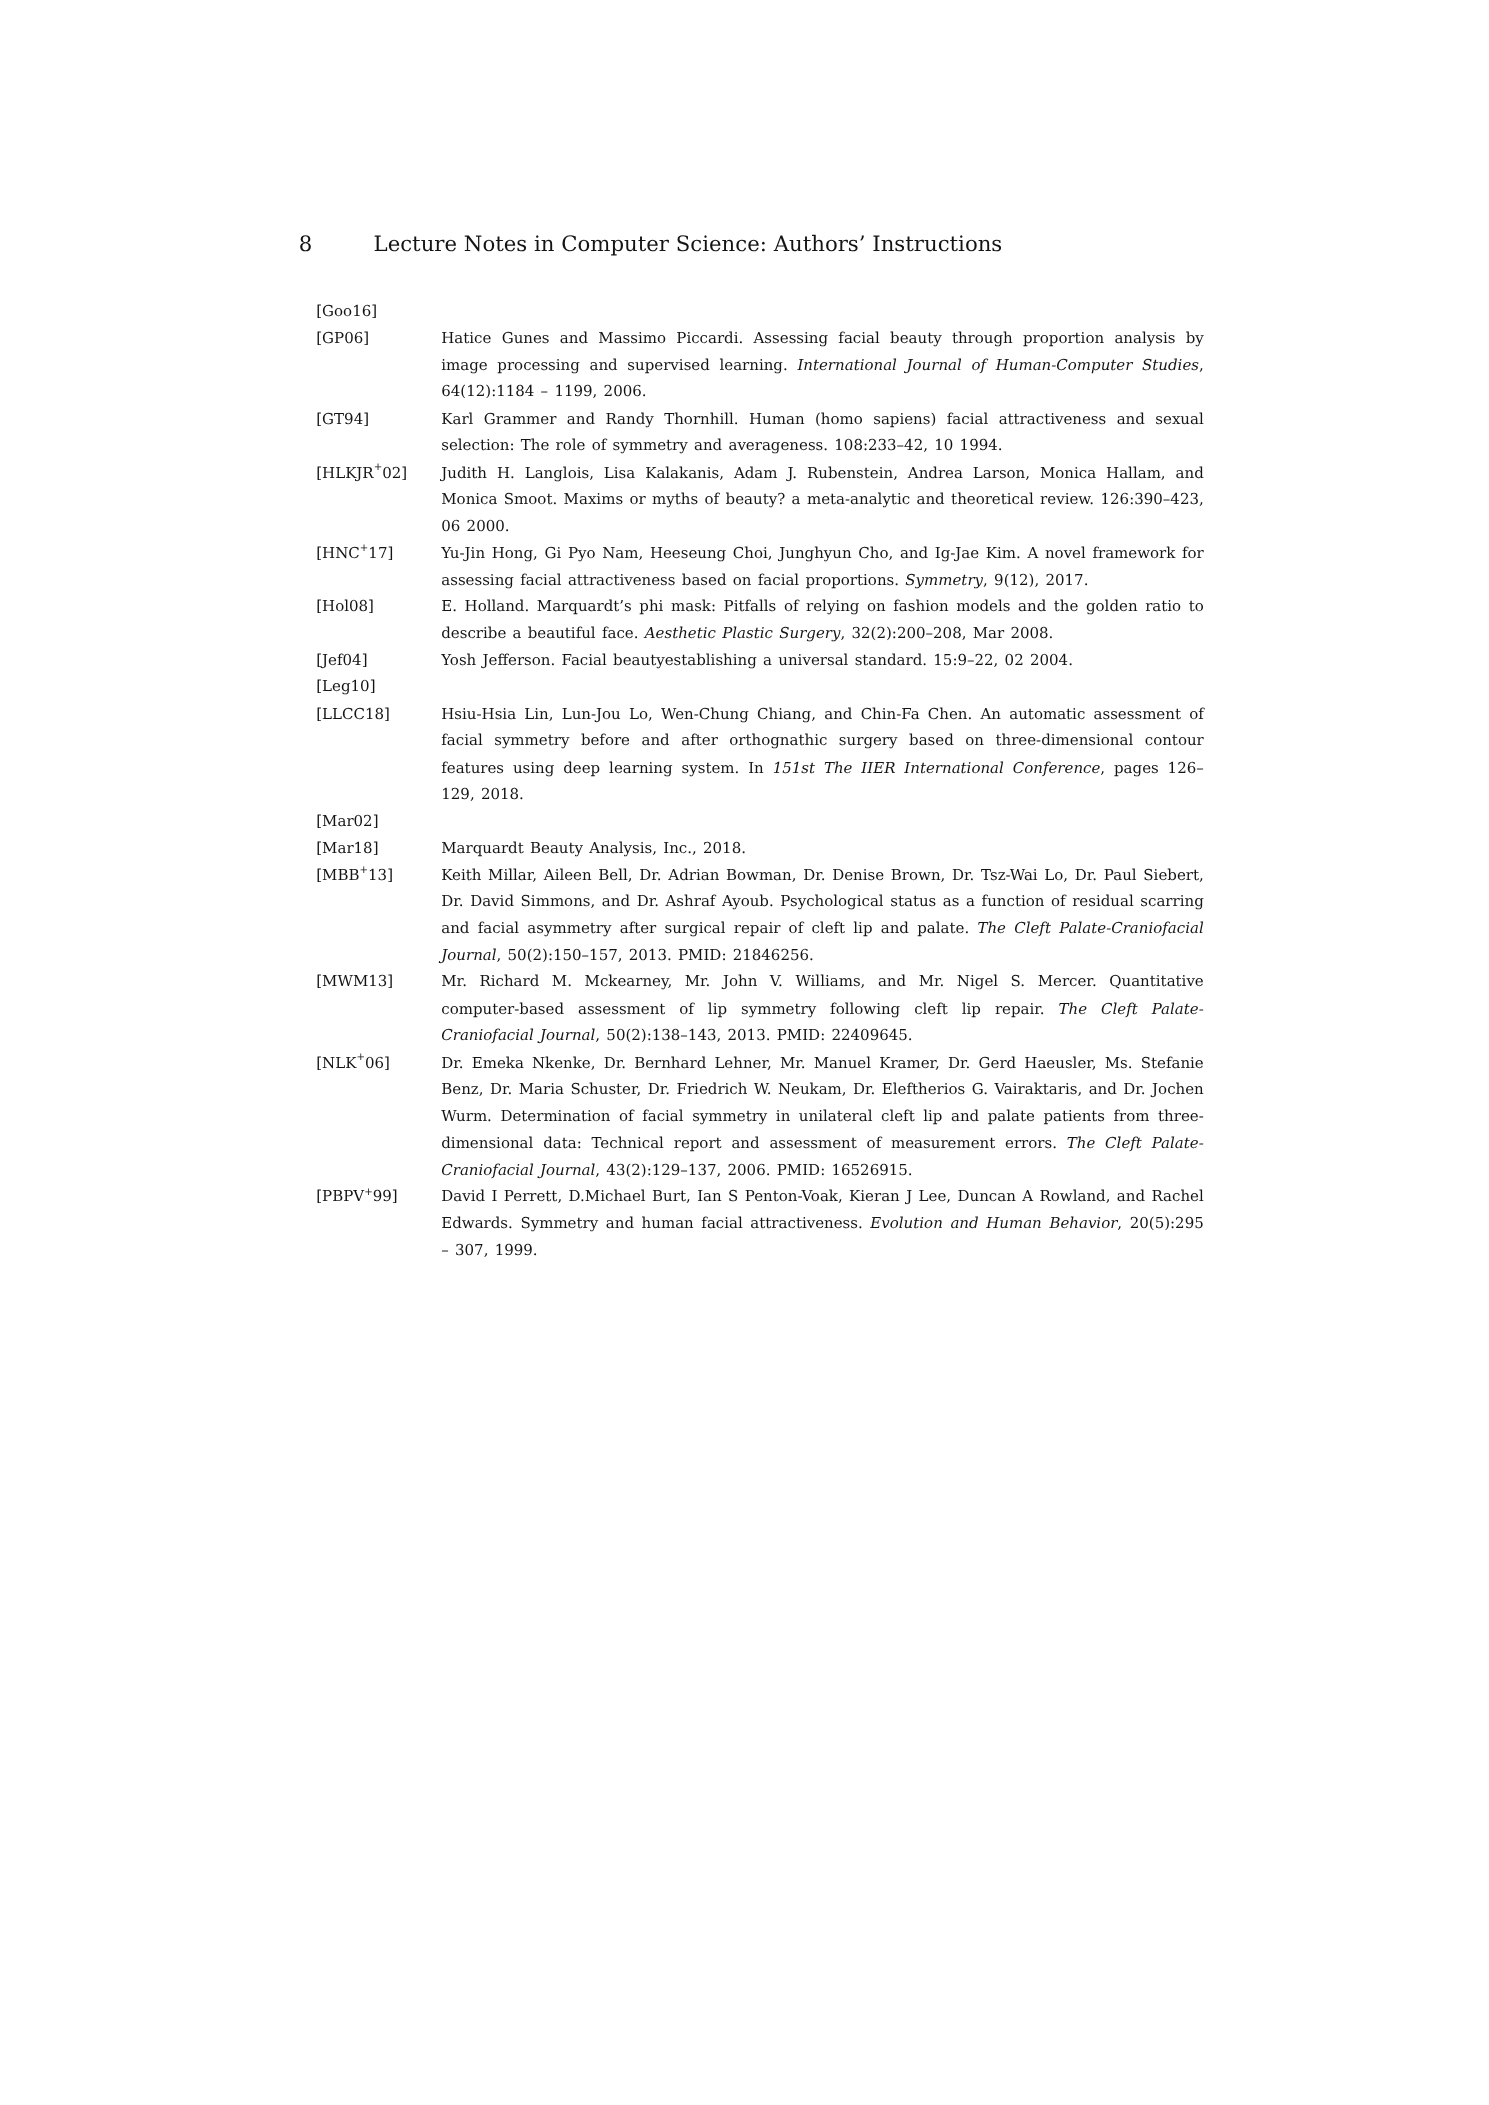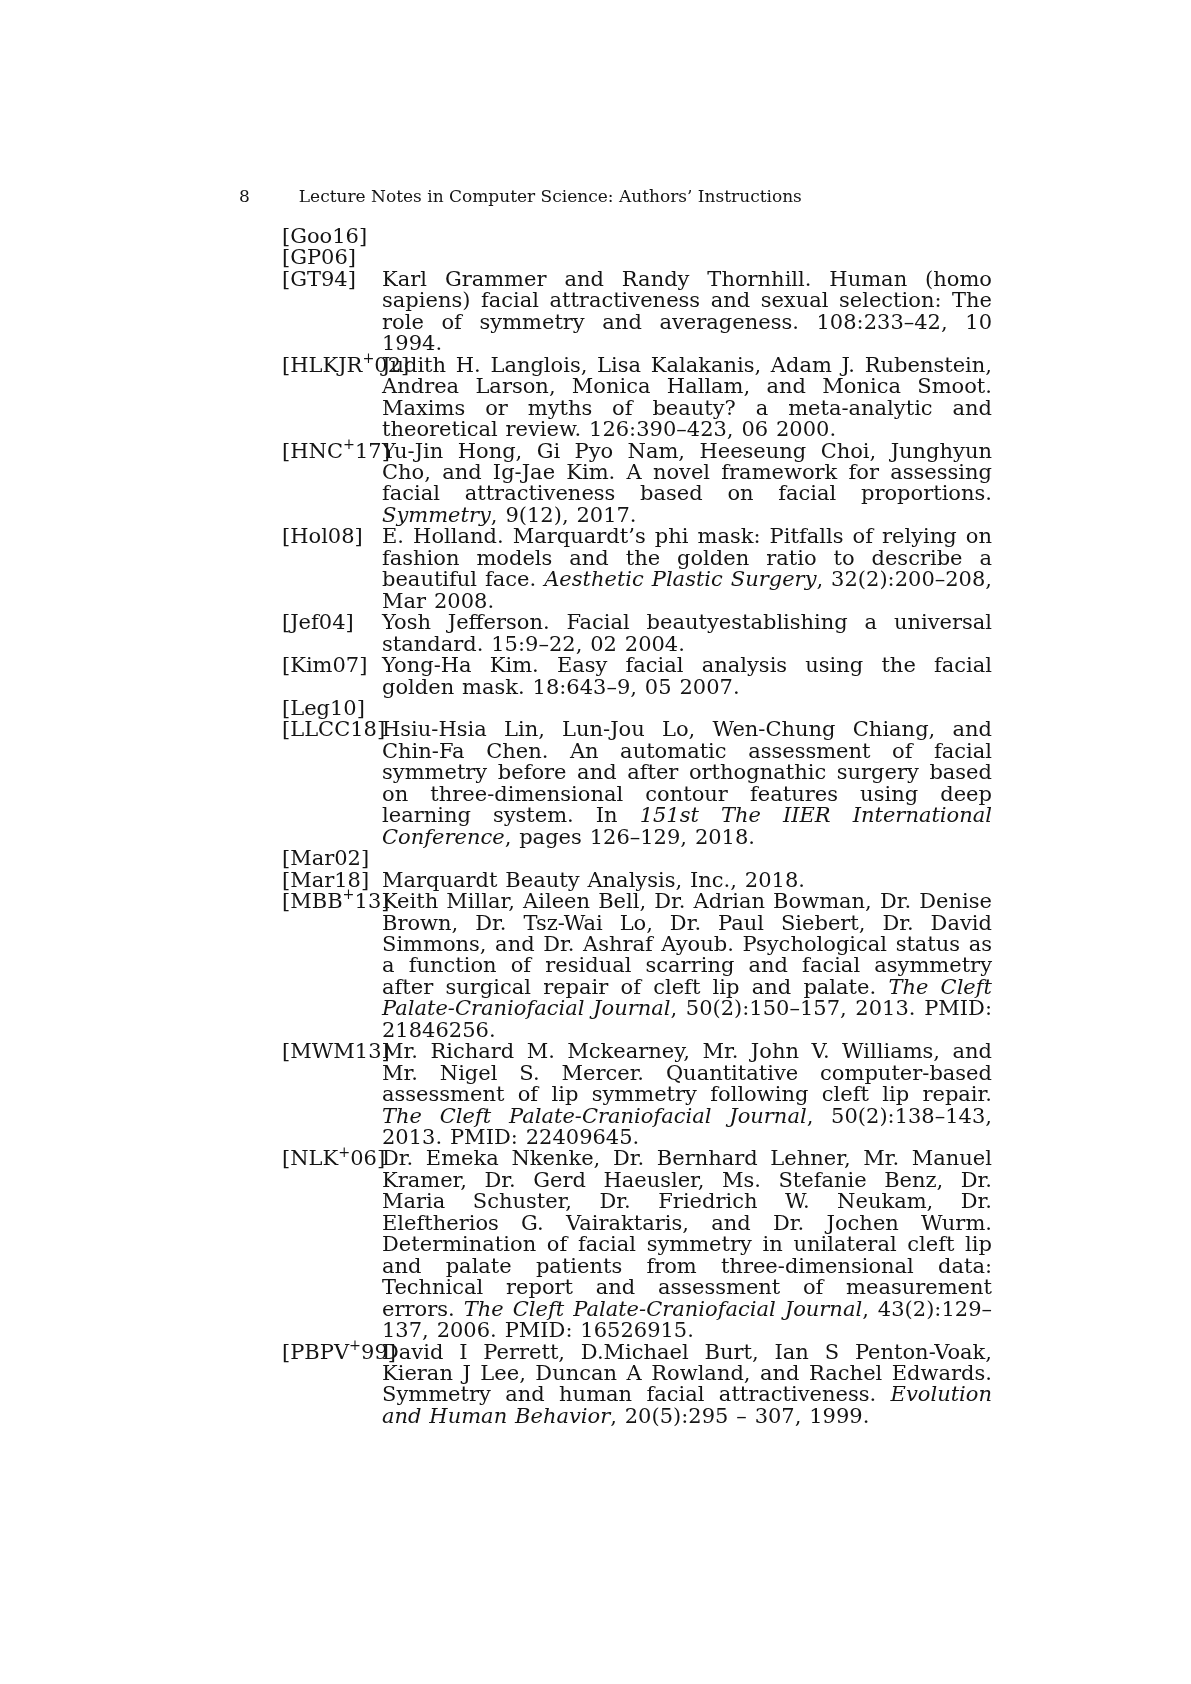--- a/index.html
+++ b/index.html
@@ -31,26 +31,25 @@
   }
   .running-header .pagenum {
     display: inline-block;
     min-width: 10px;
   }
   .running-header .rtitle {
     margin-left: 49px;
   }
   .bibliography {
     position: absolute;
-    top: 226px;
+    top: 239px;
     left: 253px;
     width: 710px;
-    font-size: 21px;
+    font-size: 12px;
     line-height: 21.45px;
-    margin-left: 29px;
   }
   .entry {
     display: grid;
     grid-template-columns: 100px 1fr;
     align-items: start;
   }
   .entry .label {
     white-space: nowrap;
   }
   .entry .text {
@@ -76,44 +75,41 @@
   <div class="running-header">
     <span class="pagenum">8</span><span class="rtitle">Lecture Notes in Computer Science: Authors’ Instructions</span>
   </div>
 
   <div class="bibliography">
     <div class="entry">
       <span class="label"><span>[Goo16]</span></span>
     </div>
     <div class="entry">
       <span class="label"><span>[GP06]</span></span>
+      <span class="text"><span>Hatice Gunes and Massimo Piccardi.  Assessing facial beauty through proportion analysis by image processing and supervised learning.  </span><i>International Journal of Human-Computer Studies</i><span>, 64(12):1184 – 1199, 2006.</span></span>
     </div>
     <div class="entry">
       <span class="label"><span>[GT94]</span></span>
       <span class="text"><span>Karl Grammer and Randy Thornhill.  Human (homo sapiens) facial attractiveness and sexual selection: The role of symmetry and averageness. 108:233–42, 10 1994.</span></span>
     </div>
     <div class="entry">
       <span class="label"><span>[HLKJR</span><sup class="plus">+</sup><span>02]</span></span>
       <span class="text"><span>Judith H. Langlois, Lisa Kalakanis, Adam J. Rubenstein, Andrea Larson, Monica Hallam, and Monica Smoot. Maxims or myths of beauty? a meta-analytic and theoretical review.  126:390–423, 06 2000.</span></span>
     </div>
     <div class="entry">
       <span class="label"><span>[HNC</span><sup class="plus">+</sup><span>17]</span></span>
       <span class="text"><span>Yu-Jin Hong, Gi Pyo Nam, Heeseung Choi, Junghyun Cho, and Ig-Jae Kim. A novel framework for assessing facial attractiveness based on facial proportions.  </span><i>Symmetry</i><span>, 9(12), 2017.</span></span>
     </div>
     <div class="entry">
       <span class="label"><span>[Hol08]</span></span>
       <span class="text"><span>E. Holland.  Marquardt’s phi mask: Pitfalls of relying on fashion models and the golden ratio to describe a beautiful face.  </span><i>Aesthetic Plastic Surgery</i><span>, 32(2):200–208, Mar 2008.</span></span>
     </div>
     <div class="entry">
       <span class="label"><span>[Jef04]</span></span>
       <span class="text"><span>Yosh Jefferson.  Facial beautyestablishing a universal standard.  15:9–22, 02 2004.</span></span>
-    </div>
-    <div class="entry">
-      <span class="label"><span>[Kim07]</span></span>
-      <span class="text"><span>Yong-Ha Kim. Easy facial analysis using the facial golden mask. 18:643–9, 05 2007.</span></span>
     </div>
     <div class="entry">
       <span class="label"><span>[Leg10]</span></span>
     </div>
     <div class="entry">
       <span class="label"><span>[LLCC18]</span></span>
       <span class="text"><span>Hsiu-Hsia Lin, Lun-Jou Lo, Wen-Chung Chiang, and Chin-Fa Chen.  An automatic assessment of facial symmetry before and after orthognathic surgery based on three-dimensional contour features using deep learning system.   In </span><i>151st The IIER International Conference</i><span>, pages 126–129, 2018.</span></span>
     </div>
     <div class="entry">
       <span class="label"><span>[Mar02]</span></span>

